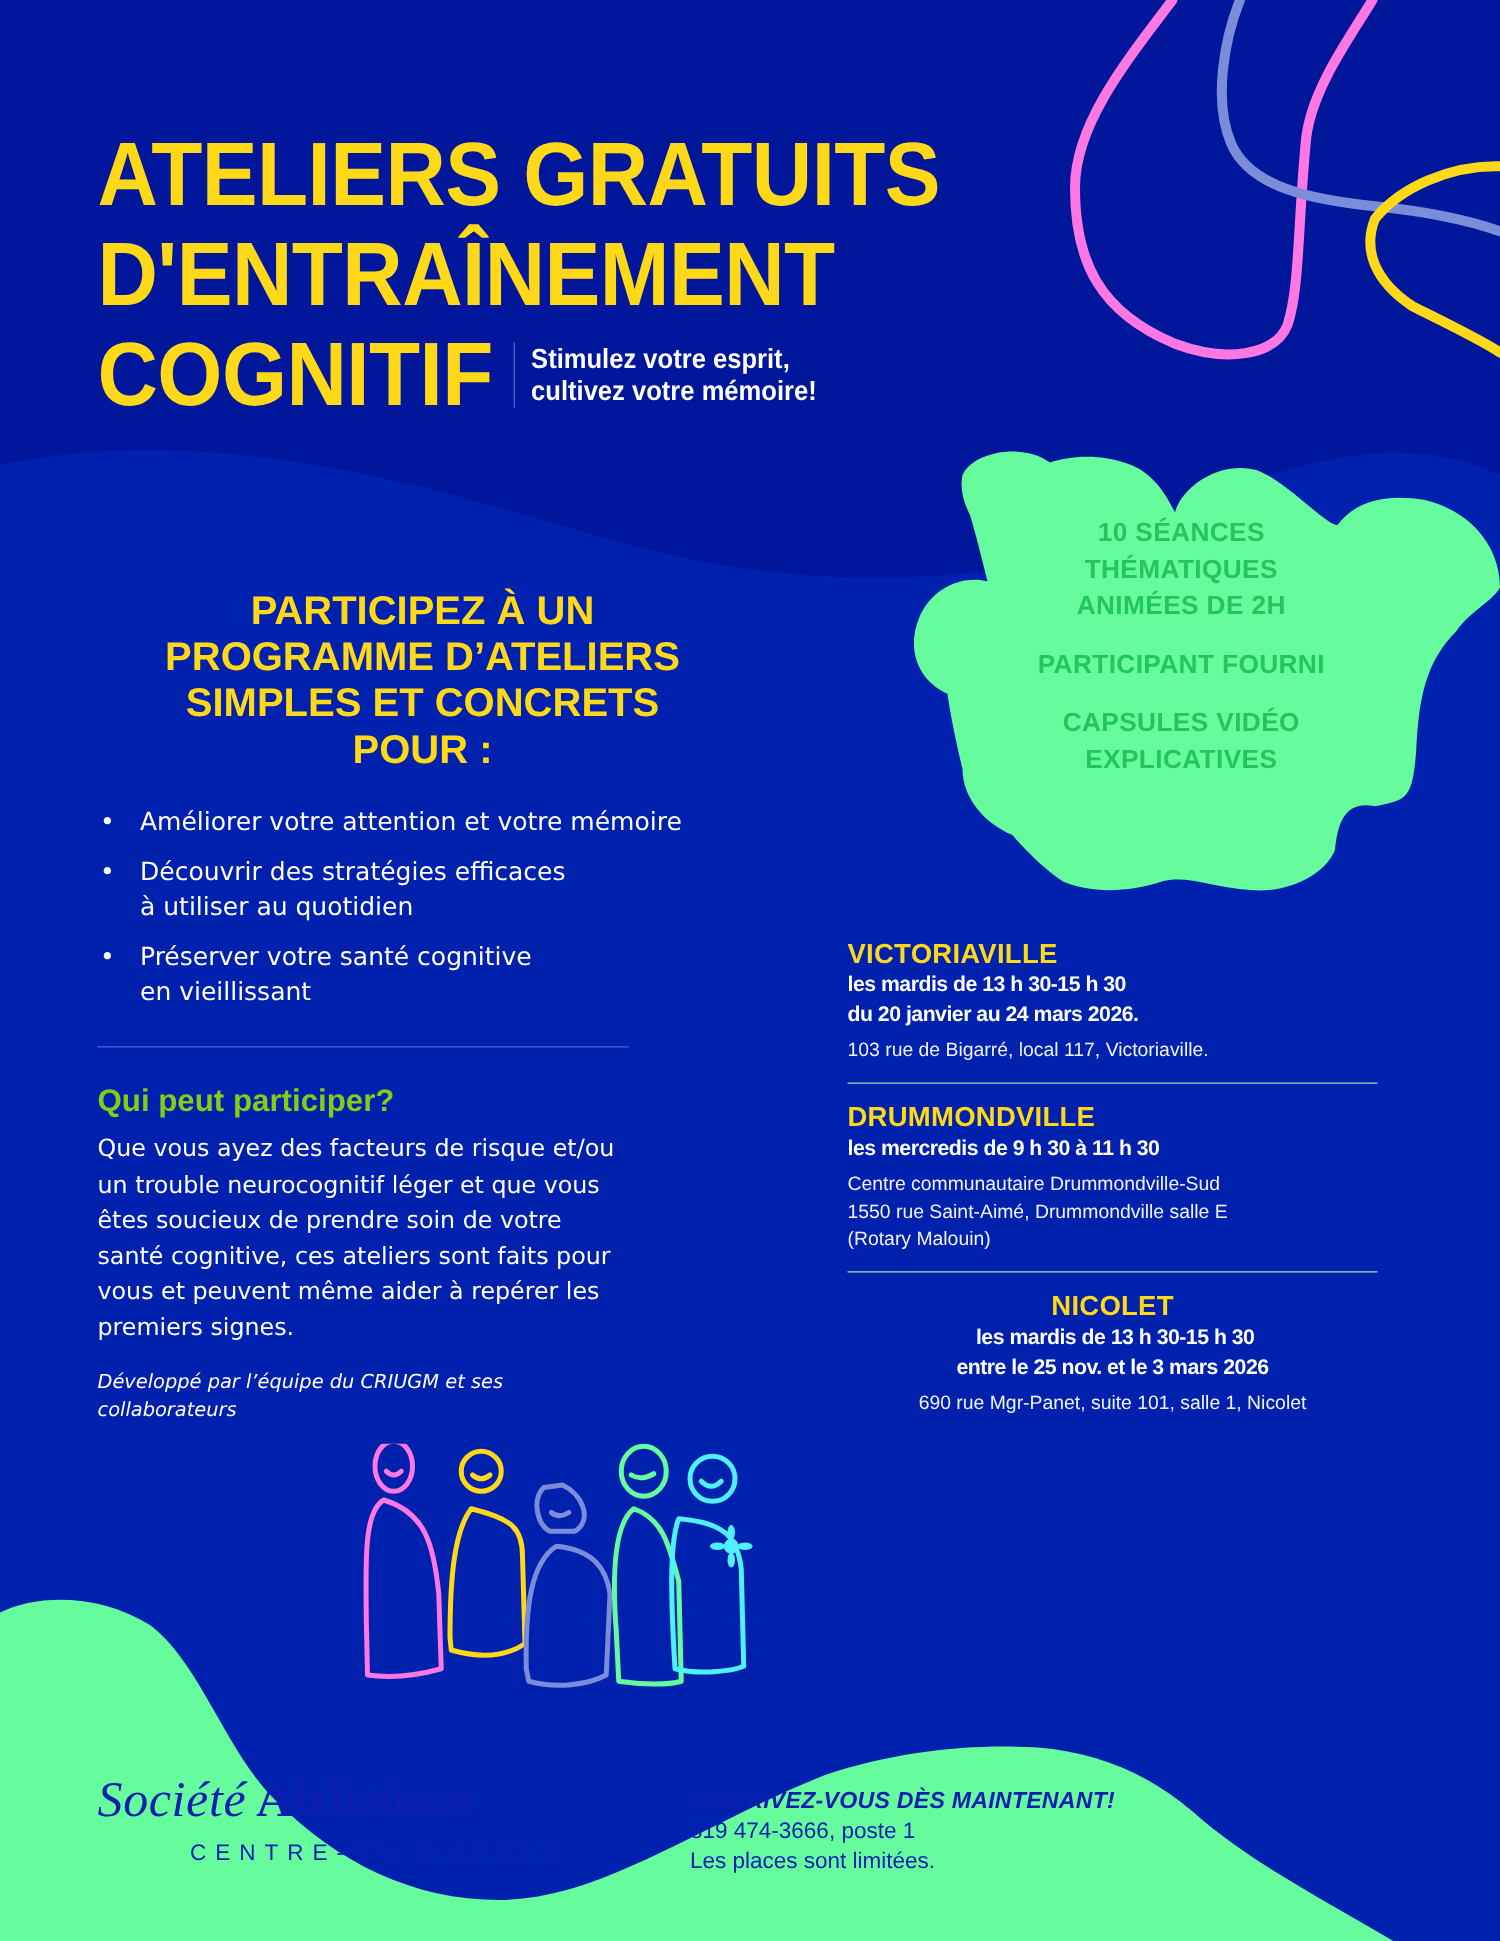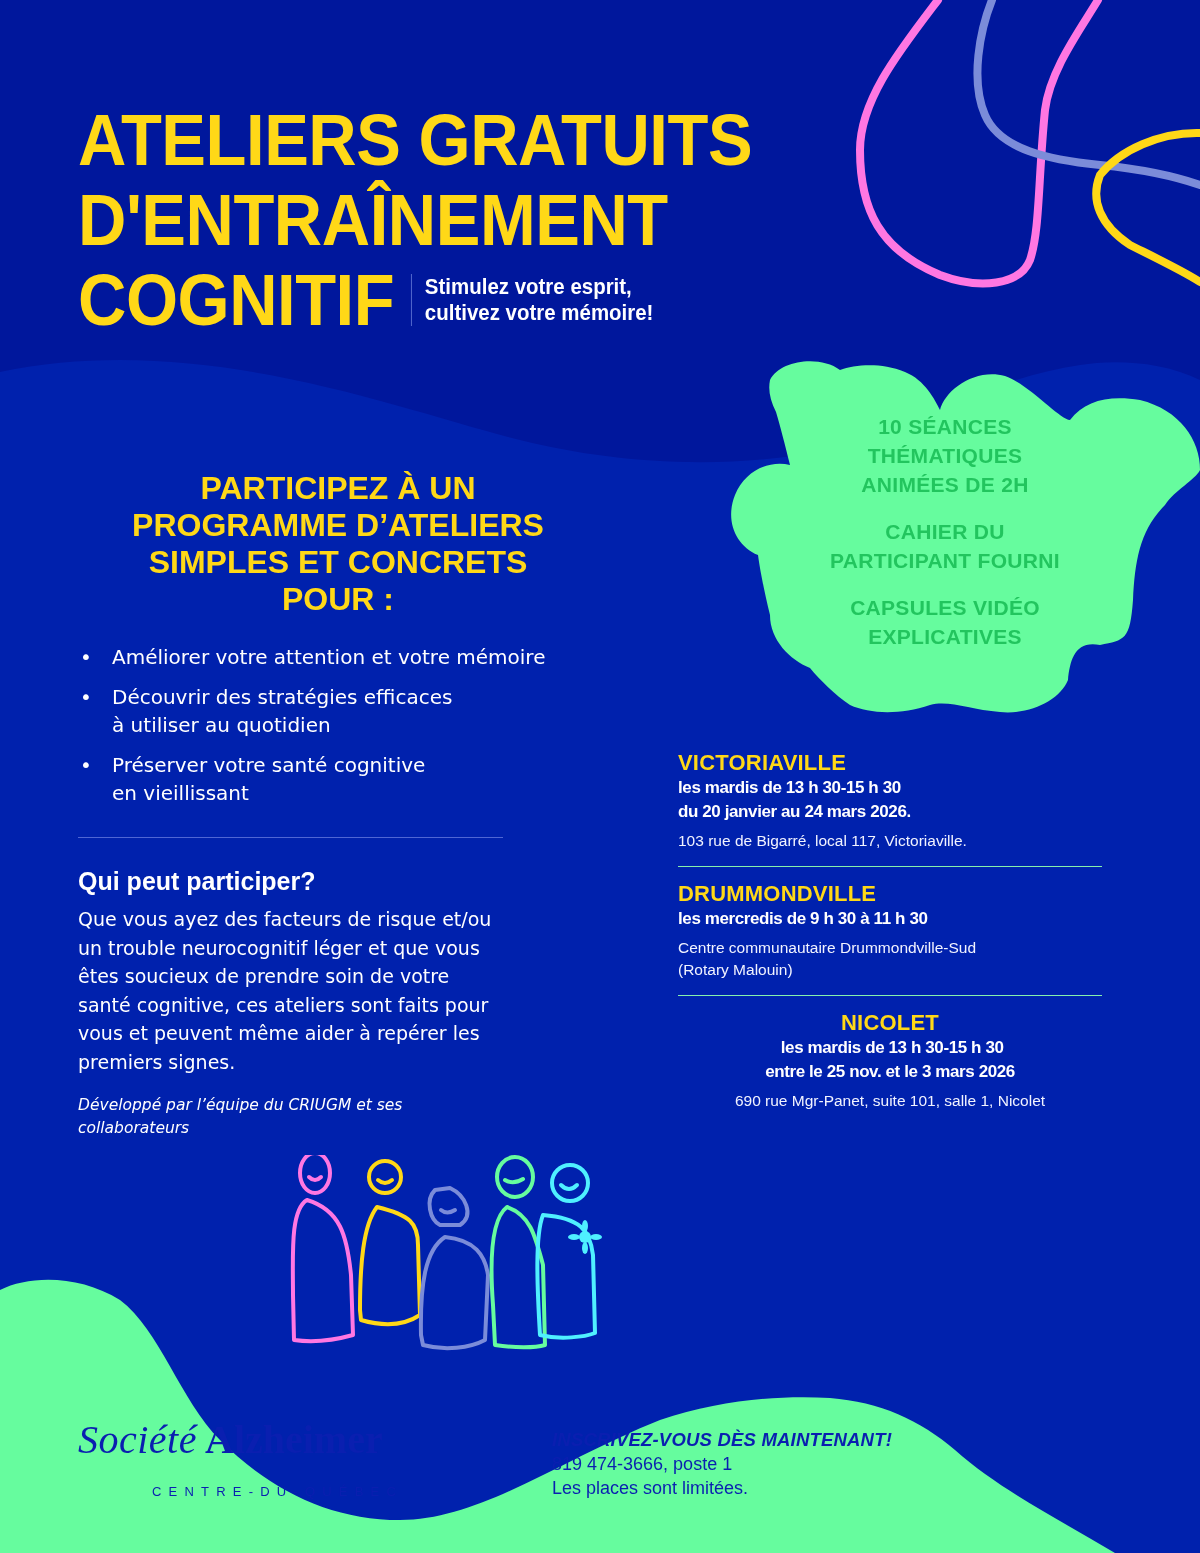--- a/index.html
+++ b/index.html
@@ -68,21 +68,21 @@
     font-size: 20px;
     line-height: 28px;
   }
   .bullets li { position: relative; padding-left: 34px; margin-bottom: 12px; }
   .bullets li .dot { position: absolute; left: 2px; top: 0; }
   .divider-left {
     left: 78px; top: 837px; width: 425px; height: 1px; background: #4f66d4;
   }
   .qui-title {
     left: 78px; top: 866px;
-    color: #ffffff; font-weight: 700; font-size: 25px; line-height: 30px;
+    color: #84cc16; font-weight: 700; font-size: 25px; line-height: 30px;
   }
   .qui-body {
     left: 78px; top: 905px; width: 520px;
     font-family: "DejaVu Sans", sans-serif;
     font-size: 19px; line-height: 28.5px;
   }
   .credit {
     left: 78px; top: 1094px; width: 440px;
     font-family: "DejaVu Sans", sans-serif;
     font-style: italic; font-size: 15.5px; line-height: 23px;
@@ -94,21 +94,21 @@
   .loc:last-child { border-bottom: none; text-align: center; }
   .loc-city { color: #ffd817; font-weight: 700; font-size: 22px; line-height: 26px; letter-spacing: 0.2px; }
   .loc-when { font-weight: 700; font-size: 17px; line-height: 24px; letter-spacing: -0.4px; }
   .loc-where { font-size: 15.5px; line-height: 22px; margin-top: 6px; color: #f1f3ff; }
 
   
   .logo { left: 78px; top: 1416px; color: #0a1fb0; }
   .logo-main { font-family: "Liberation Serif", serif; font-size: 40px; line-height: 48px; white-space: nowrap; }
   .logo-italic { font-style: italic; letter-spacing: 0.5px; }
   .logo-bold { font-weight: 700; margin-left: 8px; text-align: right; }
-  .logo-sub { font-size: 13px; letter-spacing: 7.2px; margin-top: 20px; margin-left: 74px; }
+  .logo-sub { font-size: 18px; letter-spacing: 7.2px; margin-top: 8px; margin-left: 74px; }
   .cta { left: 552px; top: 1428px; color: #0a1fb0; }
   .cta-head { font-weight: 700; font-size: 18.5px; line-height: 24px; letter-spacing: 0.2px; font-style: italic; }
   .cta-line { font-size: 18px; line-height: 24px; }
 </style>
 </head>
 <body>
 
 <svg class="bg-svg" viewBox="0 0 1200 1553" xmlns="http://www.w3.org/2000/svg">
 
   <path d="M0,0 H1200 V380 C1160,360 1110,360 1080,365 C980,380 880,440 800,455 C700,470 600,460 520,440 C400,410 200,330 0,372 Z" fill="#00179c"></path>
@@ -192,21 +192,20 @@
   </div>
 </div>
 
 <div class="layer cloud-text">
   <div class="blk">
     <div>10  SÉANCES</div>
     <div>THÉMATIQUES</div>
     <div>ANIMÉES DE 2H</div>
   </div>
   <div class="blk">
-    <div>CAHIER DU</div>
     <div>PARTICIPANT FOURNI</div>
   </div>
   <div class="blk">
     <div>CAPSULES VIDÉO</div>
     <div>EXPLICATIVES</div>
   </div>
 </div>
 
 <div class="layer participez">
   <div>PARTICIPEZ À UN</div>
@@ -255,20 +254,21 @@
     <div class="loc-when">du 20 janvier au 24 mars 2026.</div>
     <div class="loc-where">
       <div>103 rue de Bigarré, local 117, Victoriaville.</div>
     </div>
   </div>
   <div class="loc">
     <div class="loc-city">DRUMMONDVILLE</div>
     <div class="loc-when">les mercredis de 9 h 30 à 11 h 30</div>
     <div class="loc-where">
       <div>Centre communautaire Drummondville-Sud</div>
+      <div>1550 rue Saint-Aimé, Drummondville salle E</div>
       <div>(Rotary Malouin)</div>
     </div>
   </div>
   <div class="loc">
     <div class="loc-city">NICOLET</div>
     <div class="loc-when" style="white-space:pre"> les mardis de 13 h 30-15 h 30</div>
     <div class="loc-when">entre le 25 nov. et le 3 mars 2026</div>
     <div class="loc-where">
       <div>690 rue Mgr-Panet, suite 101, salle 1, Nicolet</div>
     </div>

